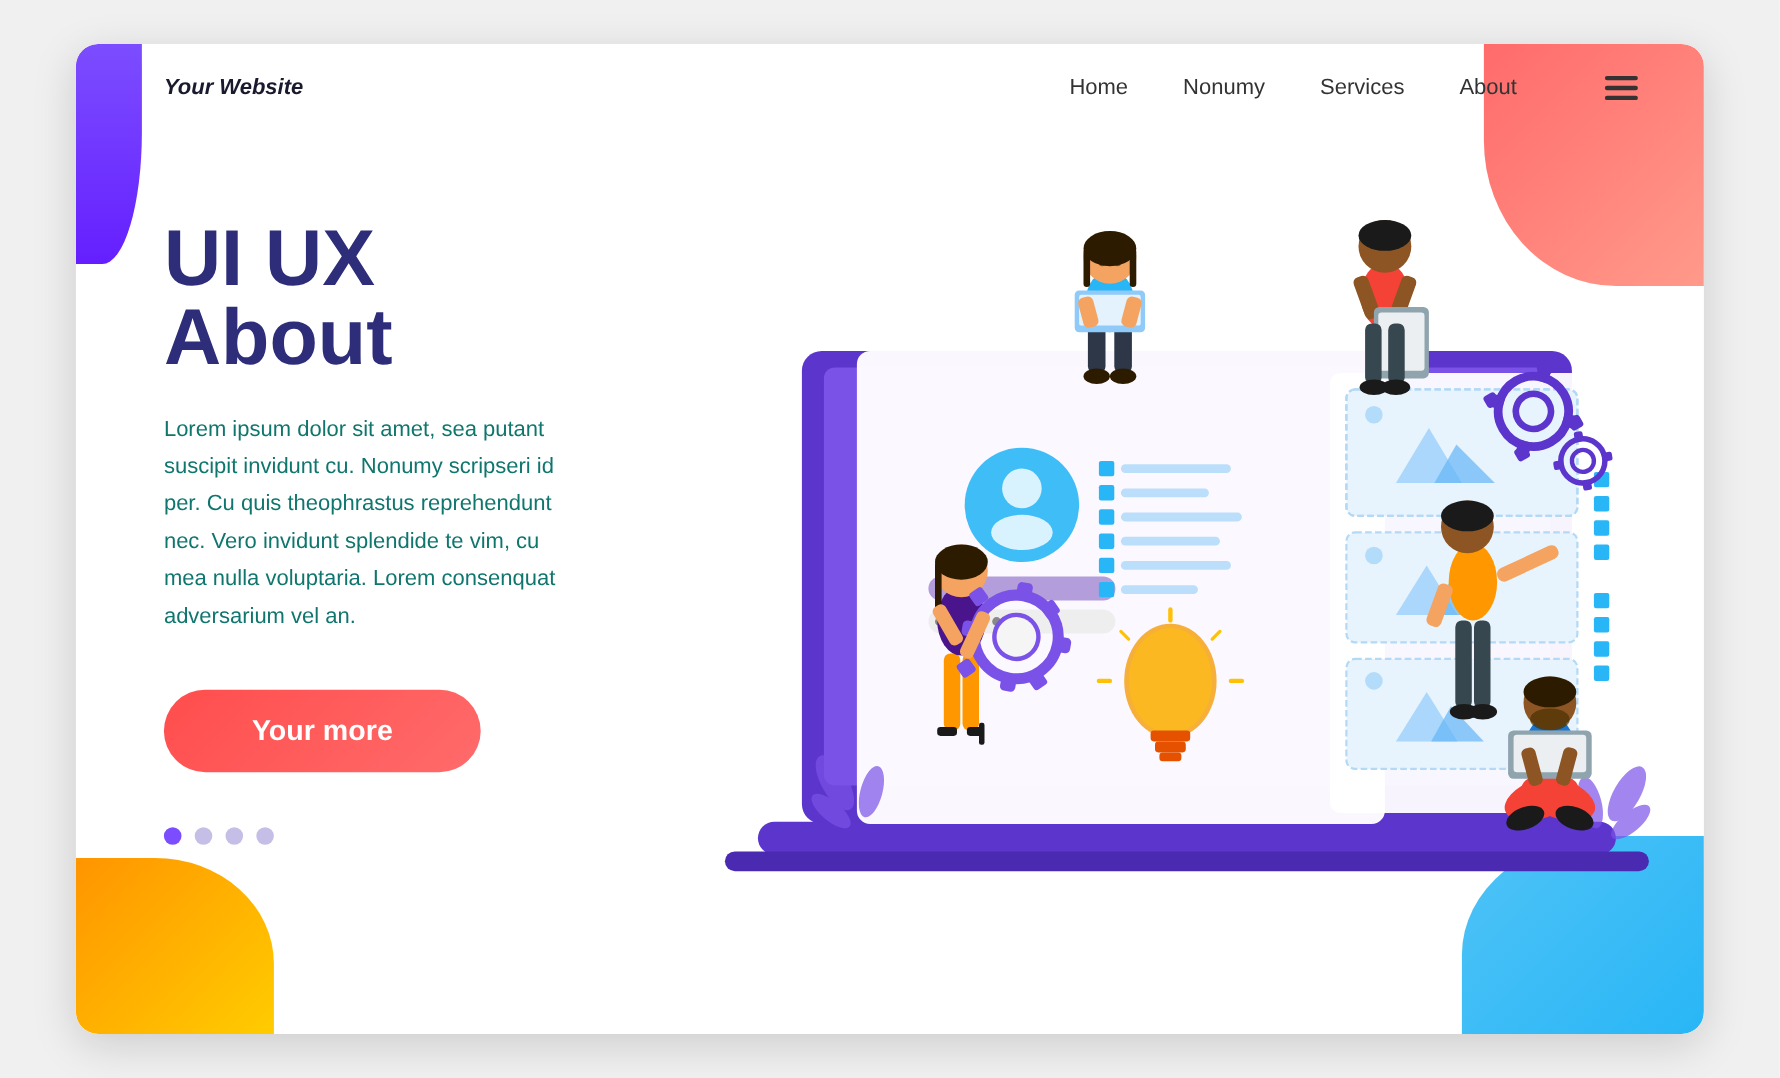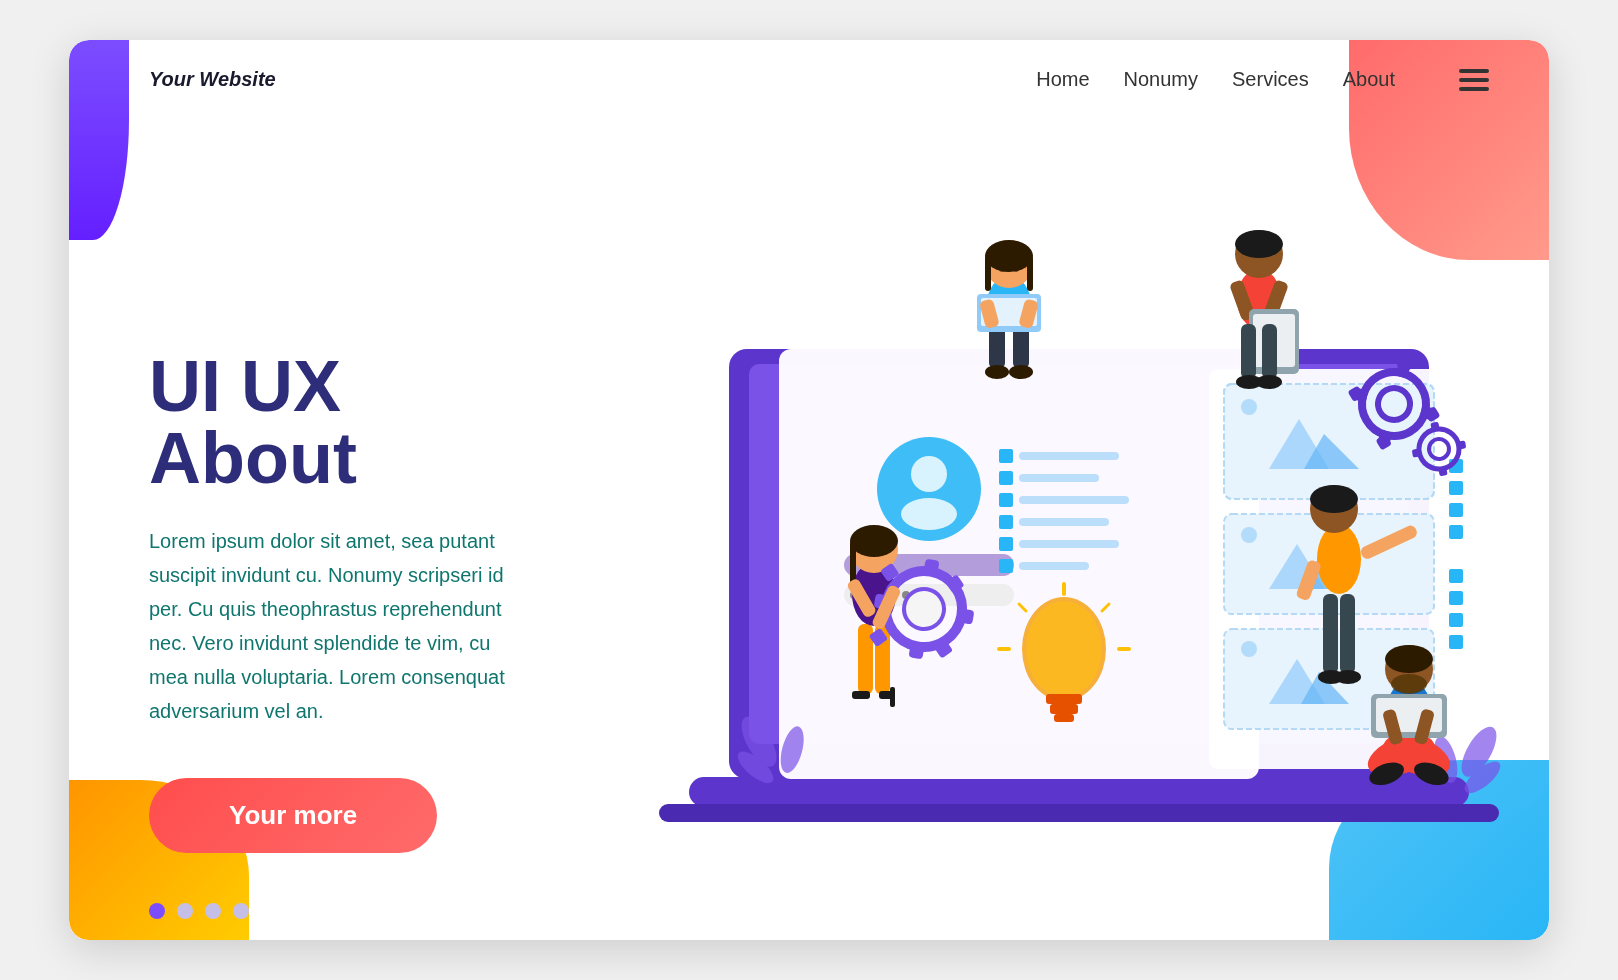--- a/index.html
+++ b/index.html
@@ -77,21 +77,21 @@
     .logo {
       font-size: 20px;
       font-weight: 800;
       font-style: italic;
       color: #1a1a2e;
     }
 
     .nav-links {
       display: flex;
       align-items: center;
-      gap: 34px;
+      gap: 50px;
     }
 
     .nav-link {
       font-size: 20px;
       color: #333;
       text-decoration: none;
       cursor: pointer;
     }
 
     .hamburger {
@@ -105,21 +105,21 @@
       display: block;
       width: 30px;
       height: 4px;
       background: #333;
       border-radius: 2px;
     }
 
     
     .hero {
       display: flex;
-      align-items: flex-end;
+      align-items: flex-start;
       padding: 20px 80px 0 80px;
       height: calc(100% - 100px);
     }
 
     
     .hero-left {
       flex: 0 0 480px;
       padding-top: 60px;
     }
 

